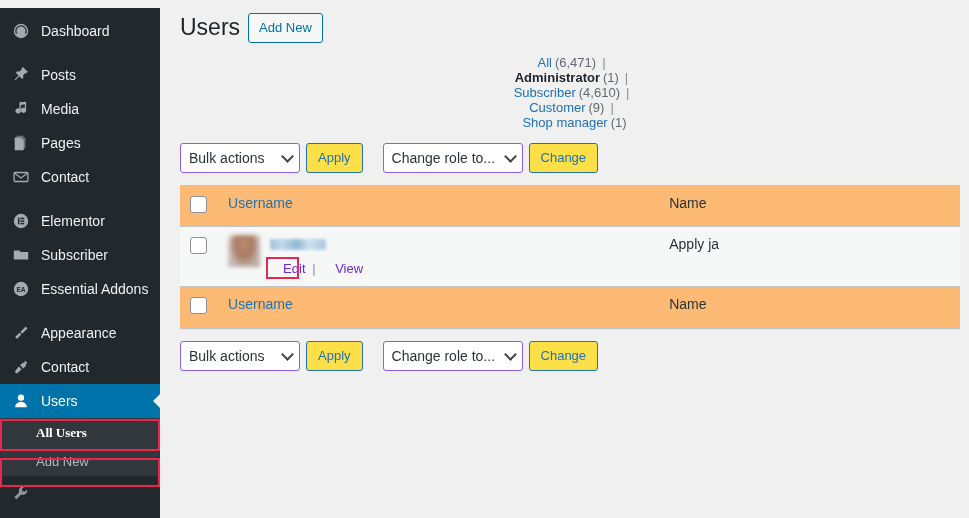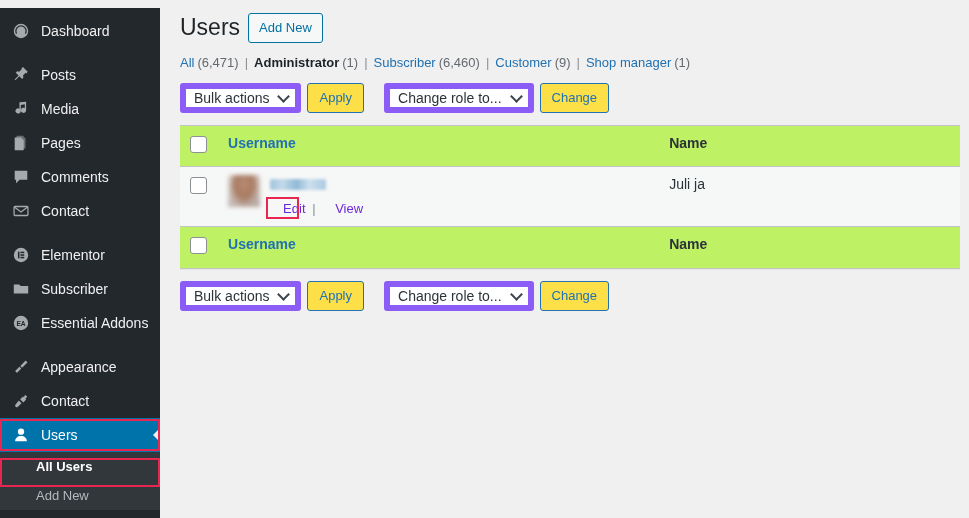--- a/index.html
+++ b/index.html
@@ -61,21 +61,21 @@
   
   .submenu { background: #32373c; }
   .submenu-item {
     height: 29px;
     display: flex; align-items: center;
     padding-left: 36px;
     font-size: 13px;
     color: #b4b9be;
     white-space: nowrap;
   }
-  .submenu-item.active { color: #fff; font-weight: bold; }
+  .submenu-item.active { color: #fff; font-weight: bold; font-family: Liberation Serif, serif; }
 
   
   .annot {
     position: absolute;
     border: 2px solid #e8264f;
     pointer-events: none;
     z-index: 40;
   }
 
   
@@ -114,20 +114,21 @@
 
   
   ul.subsubsub {
     list-style: none;
     margin: 12px 0 12px 0;
     font-size: 13px;
     color: #50575e;
     display: flex;
     align-items: center;
     flex-wrap: nowrap;
+    flex-direction: column;
   }
   ul.subsubsub li { display: flex; align-items: baseline; white-space: nowrap; }
   ul.subsubsub a { color: #2271b1; text-decoration: none; }
   ul.subsubsub a.current { color: #1d2327; font-weight: 600; }
   .count { color: #646970; margin-left: 3px; }
   .sep { color: #8c8f94; margin: 0 6px; }
 
   
   .tablenav {
     display: flex; align-items: center;
@@ -137,28 +138,28 @@
   }
   .tablenav.bottom { margin-top: 12px; }
 
   .wp-select {
     position: relative;
     display: inline-flex;
     align-items: center;
     height: 30px;
     min-width: 120px;
     padding: 0 26px 0 8px;
-    border: 6px solid #8b5cf6;
+    border: 1px solid #8b5cf6;
     background: #fff;
     border-radius: 3px;
     font-size: 14px;
     color: #2c3338;
     box-shadow: 0 0 0 transparent;
   }
-  .wp-select.wide { min-width: 140px; justify-content: center; }
+  .wp-select.wide { min-width: 140px; }
   .wp-select .chev {
     position: absolute;
     right: 7px; top: 50%;
     width: 9px; height: 9px;
     margin-top: -6px;
     border-right: 2px solid #3c434a;
     border-bottom: 2px solid #3c434a;
     transform: rotate(45deg);
   }
   .btn-secondary {
@@ -189,22 +190,22 @@
   table.wp-list-table td {
     text-align: left;
     vertical-align: top;
     padding: 8px 10px;
     color: #2c3338;
     line-height: 1.4;
   }
   thead th, tfoot th {
     height: 33px;
     padding-top: 8px;
-    font-weight: 700;
-    background: #bef264;
+    font-weight: 400;
+    background: #fdba74;
   }
   thead tr th { border-bottom: 1px solid #c3c4c7; }
   tfoot tr th { border-top: 1px solid #c3c4c7; }
   th.col-cb, td.col-cb { width: 38px; padding-left: 10px; padding-right: 0; }
   th.col-username, td.col-username { width: 440px; }
   th.col-name, td.col-name { width: 300px; }
   thead th a, tfoot th a { color: #2271b1; text-decoration: none; }
   thead th.col-name, tfoot th.col-name { color: #2c3338; }
 
   tbody tr { background: #f6f7f7; }
@@ -300,28 +301,20 @@
     <div class="menu-item">
       <span class="menu-icon">
         <svg width="18" height="18" viewBox="0 0 20 20" fill="currentColor">
             <path d="M5 2h7l3 3v11H5V2z" opacity=".55"></path>
             <path d="M3 4h7l3 3v11H3V4z"></path>
           </svg>
       </span>
       <span class="mlabel">Pages</span>
     </div>
 
-    <div class="menu-item">
-      <span class="menu-icon">
-        <svg width="18" height="18" viewBox="0 0 20 20" fill="currentColor">
-            <path d="M3 3h14v10H8.5L4.5 17v-4H3V3z"></path>
-          </svg>
-      </span>
-      <span class="mlabel">Comments</span>
-    </div>
 
     <div class="menu-item">
       <span class="menu-icon">
         <svg width="18" height="18" viewBox="0 0 20 20" fill="none" stroke="currentColor" stroke-width="1.4">
             <rect x="2.3" y="5" width="15.4" height="10" rx="1"></rect>
             <path d="M2.6 5.6L10 11l7.4-5.4"></path>
           </svg>
       </span>
       <span class="mlabel">Contact</span>
     </div>
@@ -425,21 +418,21 @@
           <span class="count">(6,471)</span>
           <span class="sep">|</span>
         </li>
         <li>
           <a href="#" class="current">Administrator</a>
           <span class="count">(1)</span>
           <span class="sep">|</span>
         </li>
         <li>
           <a href="#">Subscriber</a>
-          <span class="count">(6,460)</span>
+          <span class="count">(4,610)</span>
           <span class="sep">|</span>
         </li>
         <li>
           <a href="#">Customer</a>
           <span class="count">(9)</span>
           <span class="sep">|</span>
         </li>
         <li>
           <a href="#">Shop manager</a>
           <span class="count">(1)</span>
@@ -483,21 +476,21 @@
                   <a href="#" class="uname">redacted</a>
                   <div class="row-actions">
                     <a href="#">Edit</a>
                     <span class="ra-sep">|</span>
                     <a href="#">View</a>
                     <span class="edit-annot"></span>
                   </div>
                 </div>
               </div>
             </td>
-            <td class="col-name">Juli ja</td>
+            <td class="col-name">Apply ja</td>
           </tr>
         </tbody>
         <tfoot>
           <tr>
             <th class="col-cb">
               <span class="cb-box"></span>
             </th>
             <th class="col-username">
               <a href="#">Username</a>
             </th>

